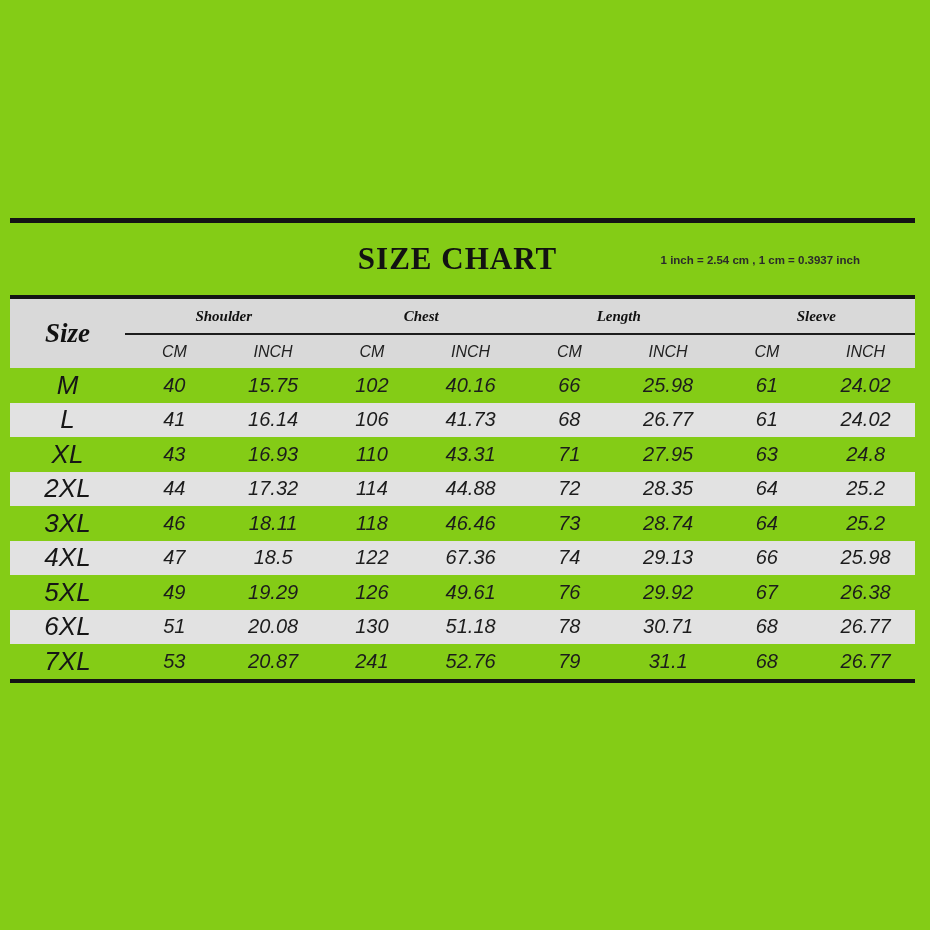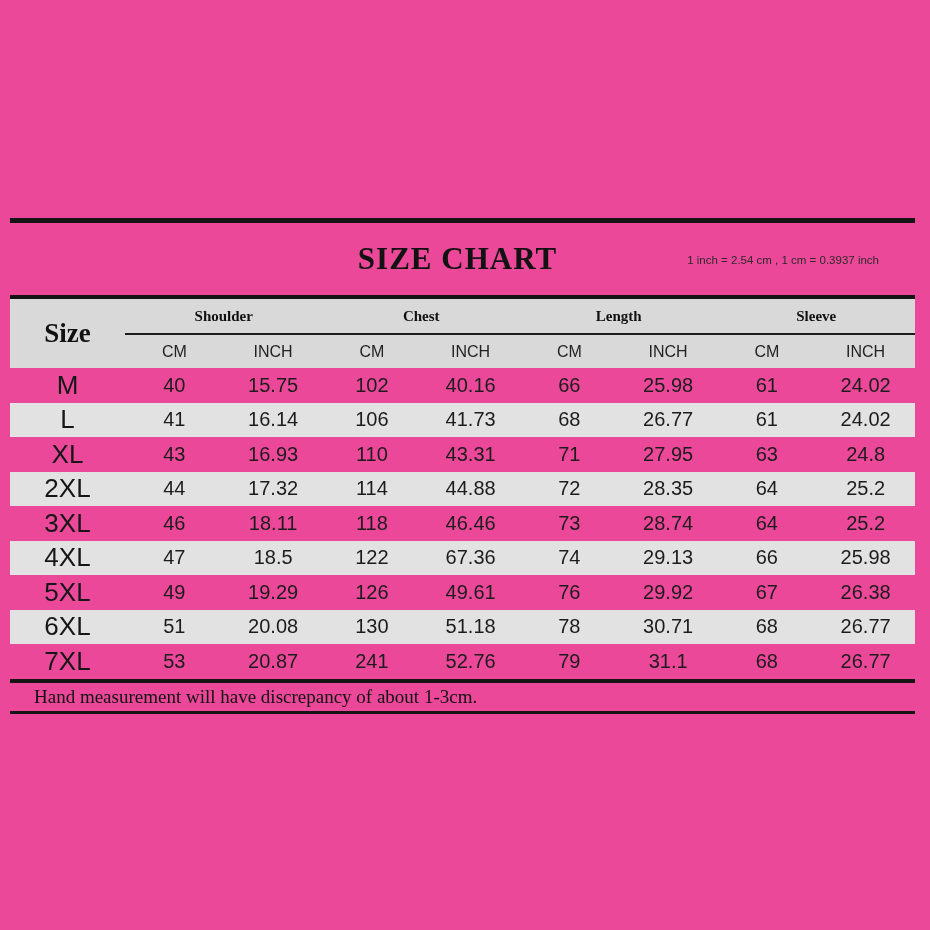--- a/index.html
+++ b/index.html
@@ -4,21 +4,21 @@
 <style>
   html, body {
     margin: 0;
     padding: 0;
     background: #ffffff;
   }
   .canvas {
     position: relative;
     width: 930px;
     height: 930px;
-    background: #ec4899;
+    background: #84cc16;
     overflow: hidden;
     font-family: "Liberation Sans", sans-serif;
     color: #1c1c1c;
   }
   .sheet {
     position: absolute;
     left: 10px;
     top: 218px;
     width: 905px;
   }
@@ -36,35 +36,36 @@
   .title {
     font-family: "Liberation Serif", serif;
     font-weight: bold;
     font-size: 31px;
     letter-spacing: 1px;
     color: #121212;
     transform: translateX(-5px);
   }
   .conversion {
     position: absolute;
-    right: 36px;
+    right: 55px;
     top: 50%;
     transform: translateY(-44%);
     font-size: 11.5px;
-    font-weight: normal;
+    font-weight: bold;
     color: #2b2b2b;
     letter-spacing: 0;
     text-align: center;
   }
   table.size-table {
     width: 905px;
     table-layout: fixed;
     border-collapse: collapse;
     border-top: 4px solid #141414;
     border-bottom: 4px solid #141414;
+    font-style: italic;
   }
   col.size-col { width: 115px; }
   thead th {
     background: var(--header-bg, #d9d9d9);
     font-weight: normal;
     padding: 0;
     vertical-align: middle;
     text-align: center;
   }
   th.size-head {
@@ -253,16 +254,15 @@
             <td class="value-cell">241</td>
             <td class="value-cell">52.76</td>
             <td class="value-cell">79</td>
             <td class="value-cell">31.1</td>
             <td class="value-cell">68</td>
             <td class="value-cell">26.77</td>
           </tr>
         </tbody>
     </table>
 
-    <div class="footer-note">Hand measurement will have discrepancy of about 1-3cm.</div>
 
   </div>
 </div>
 
 </body></html>

